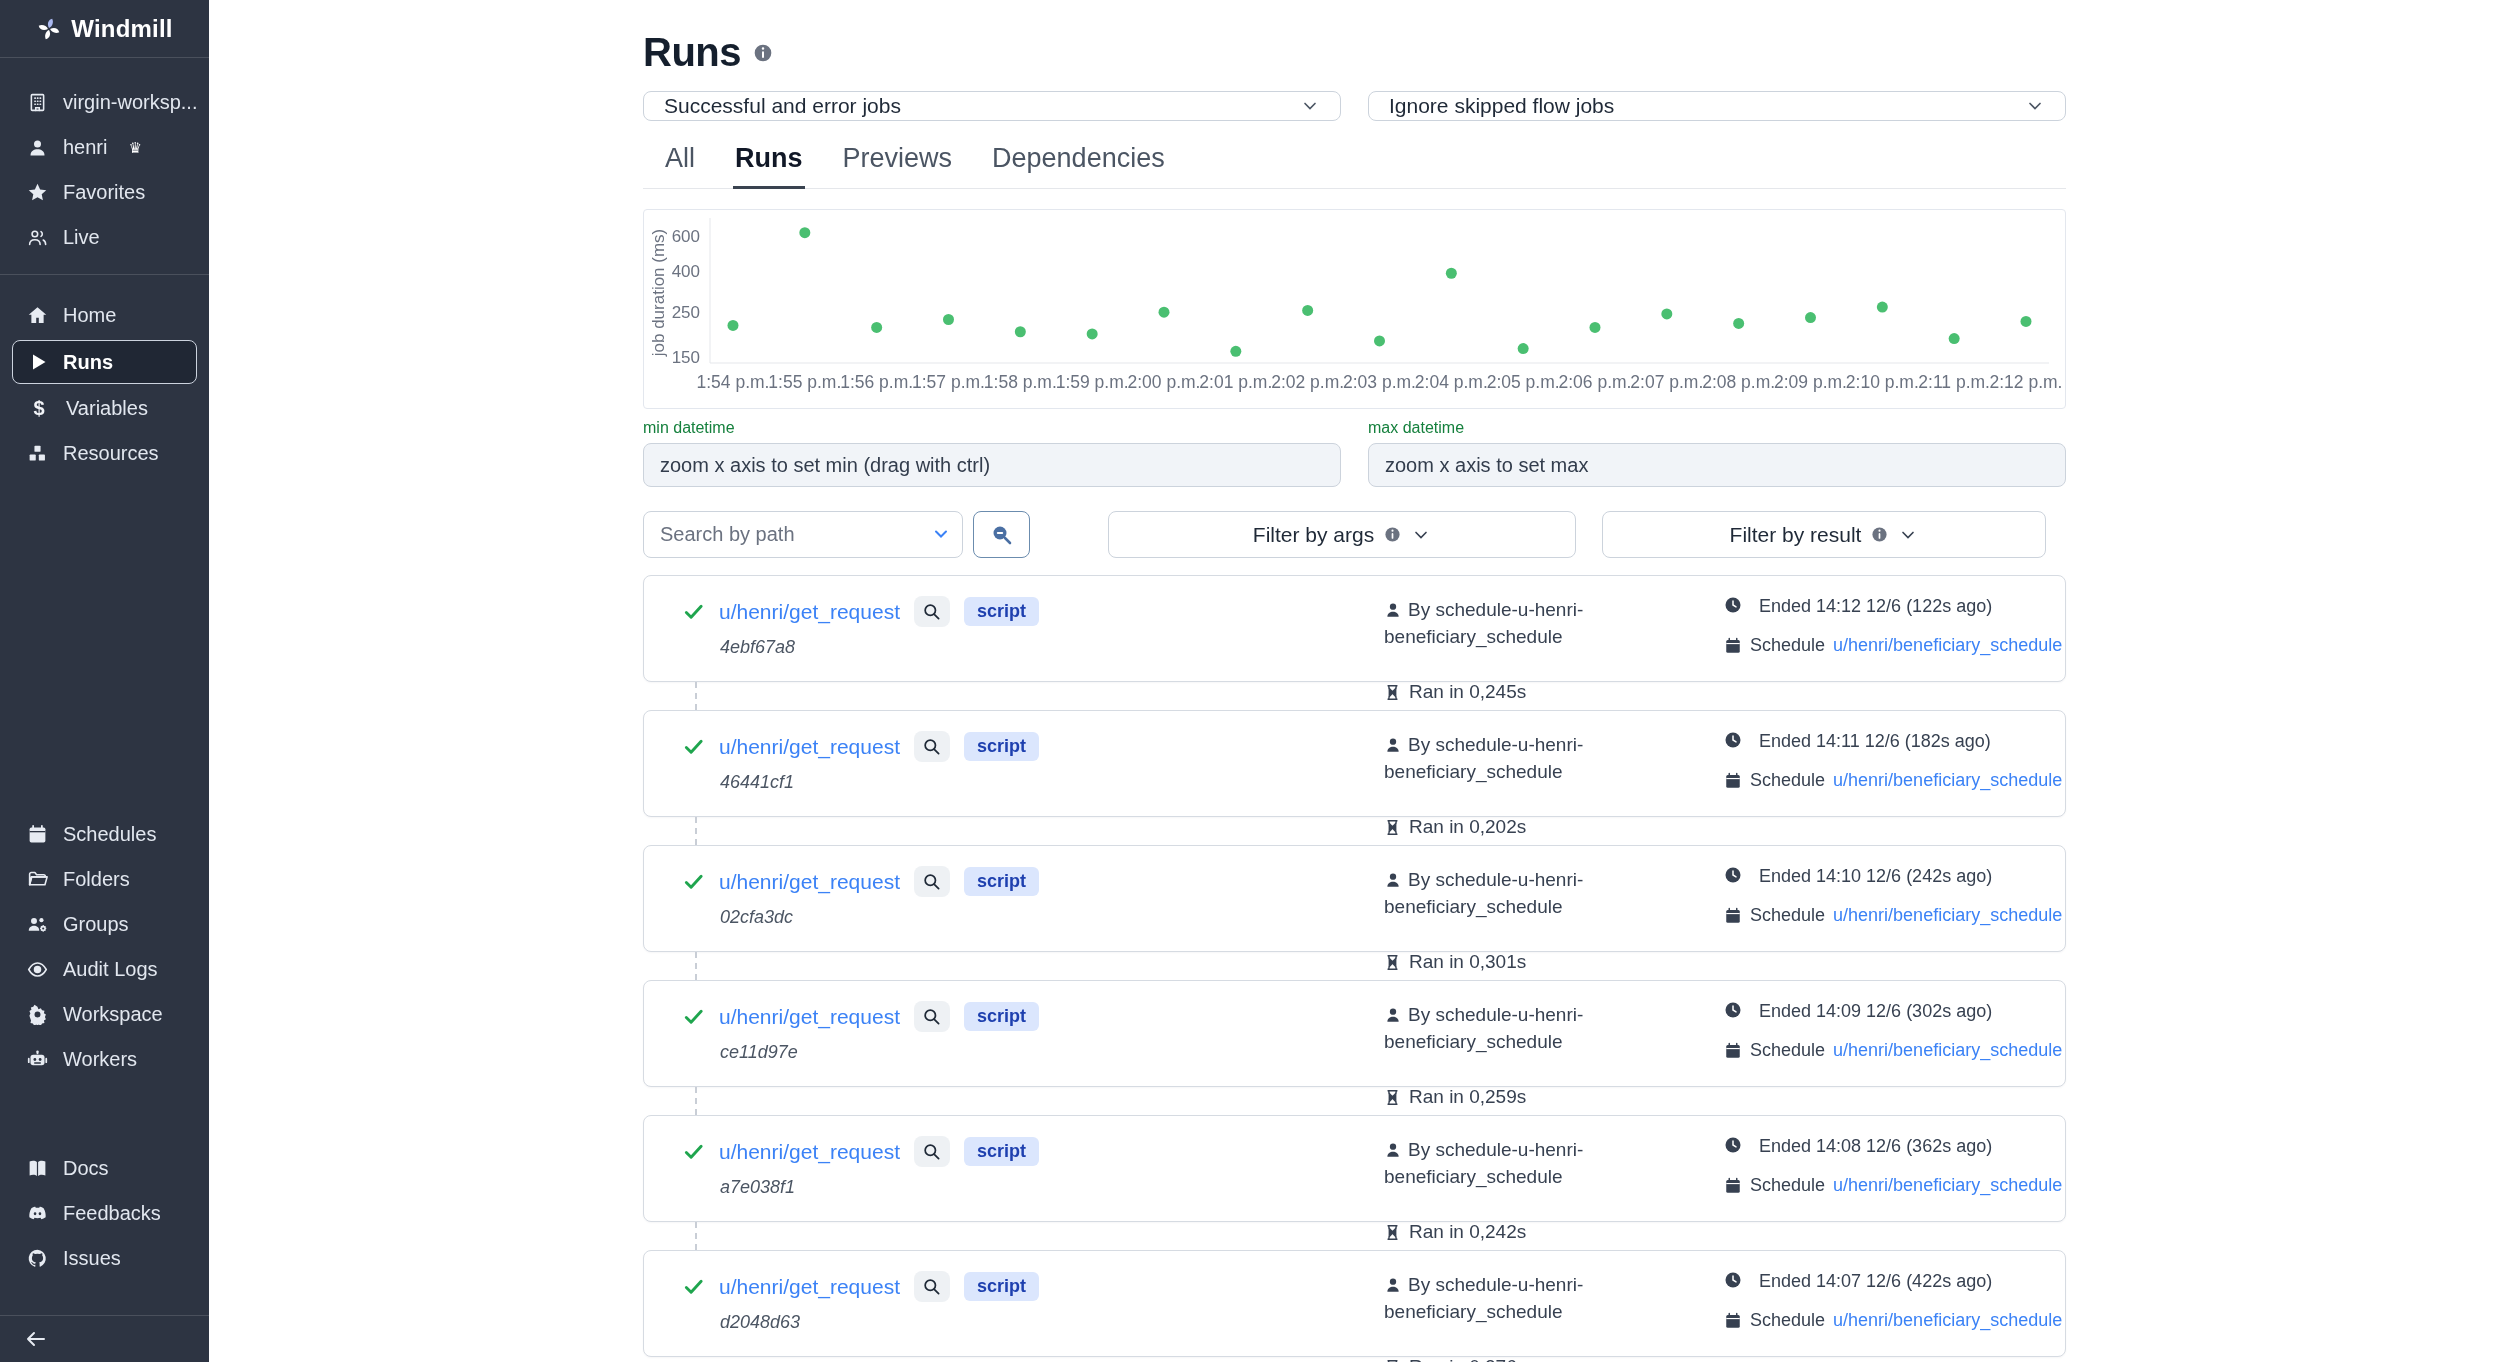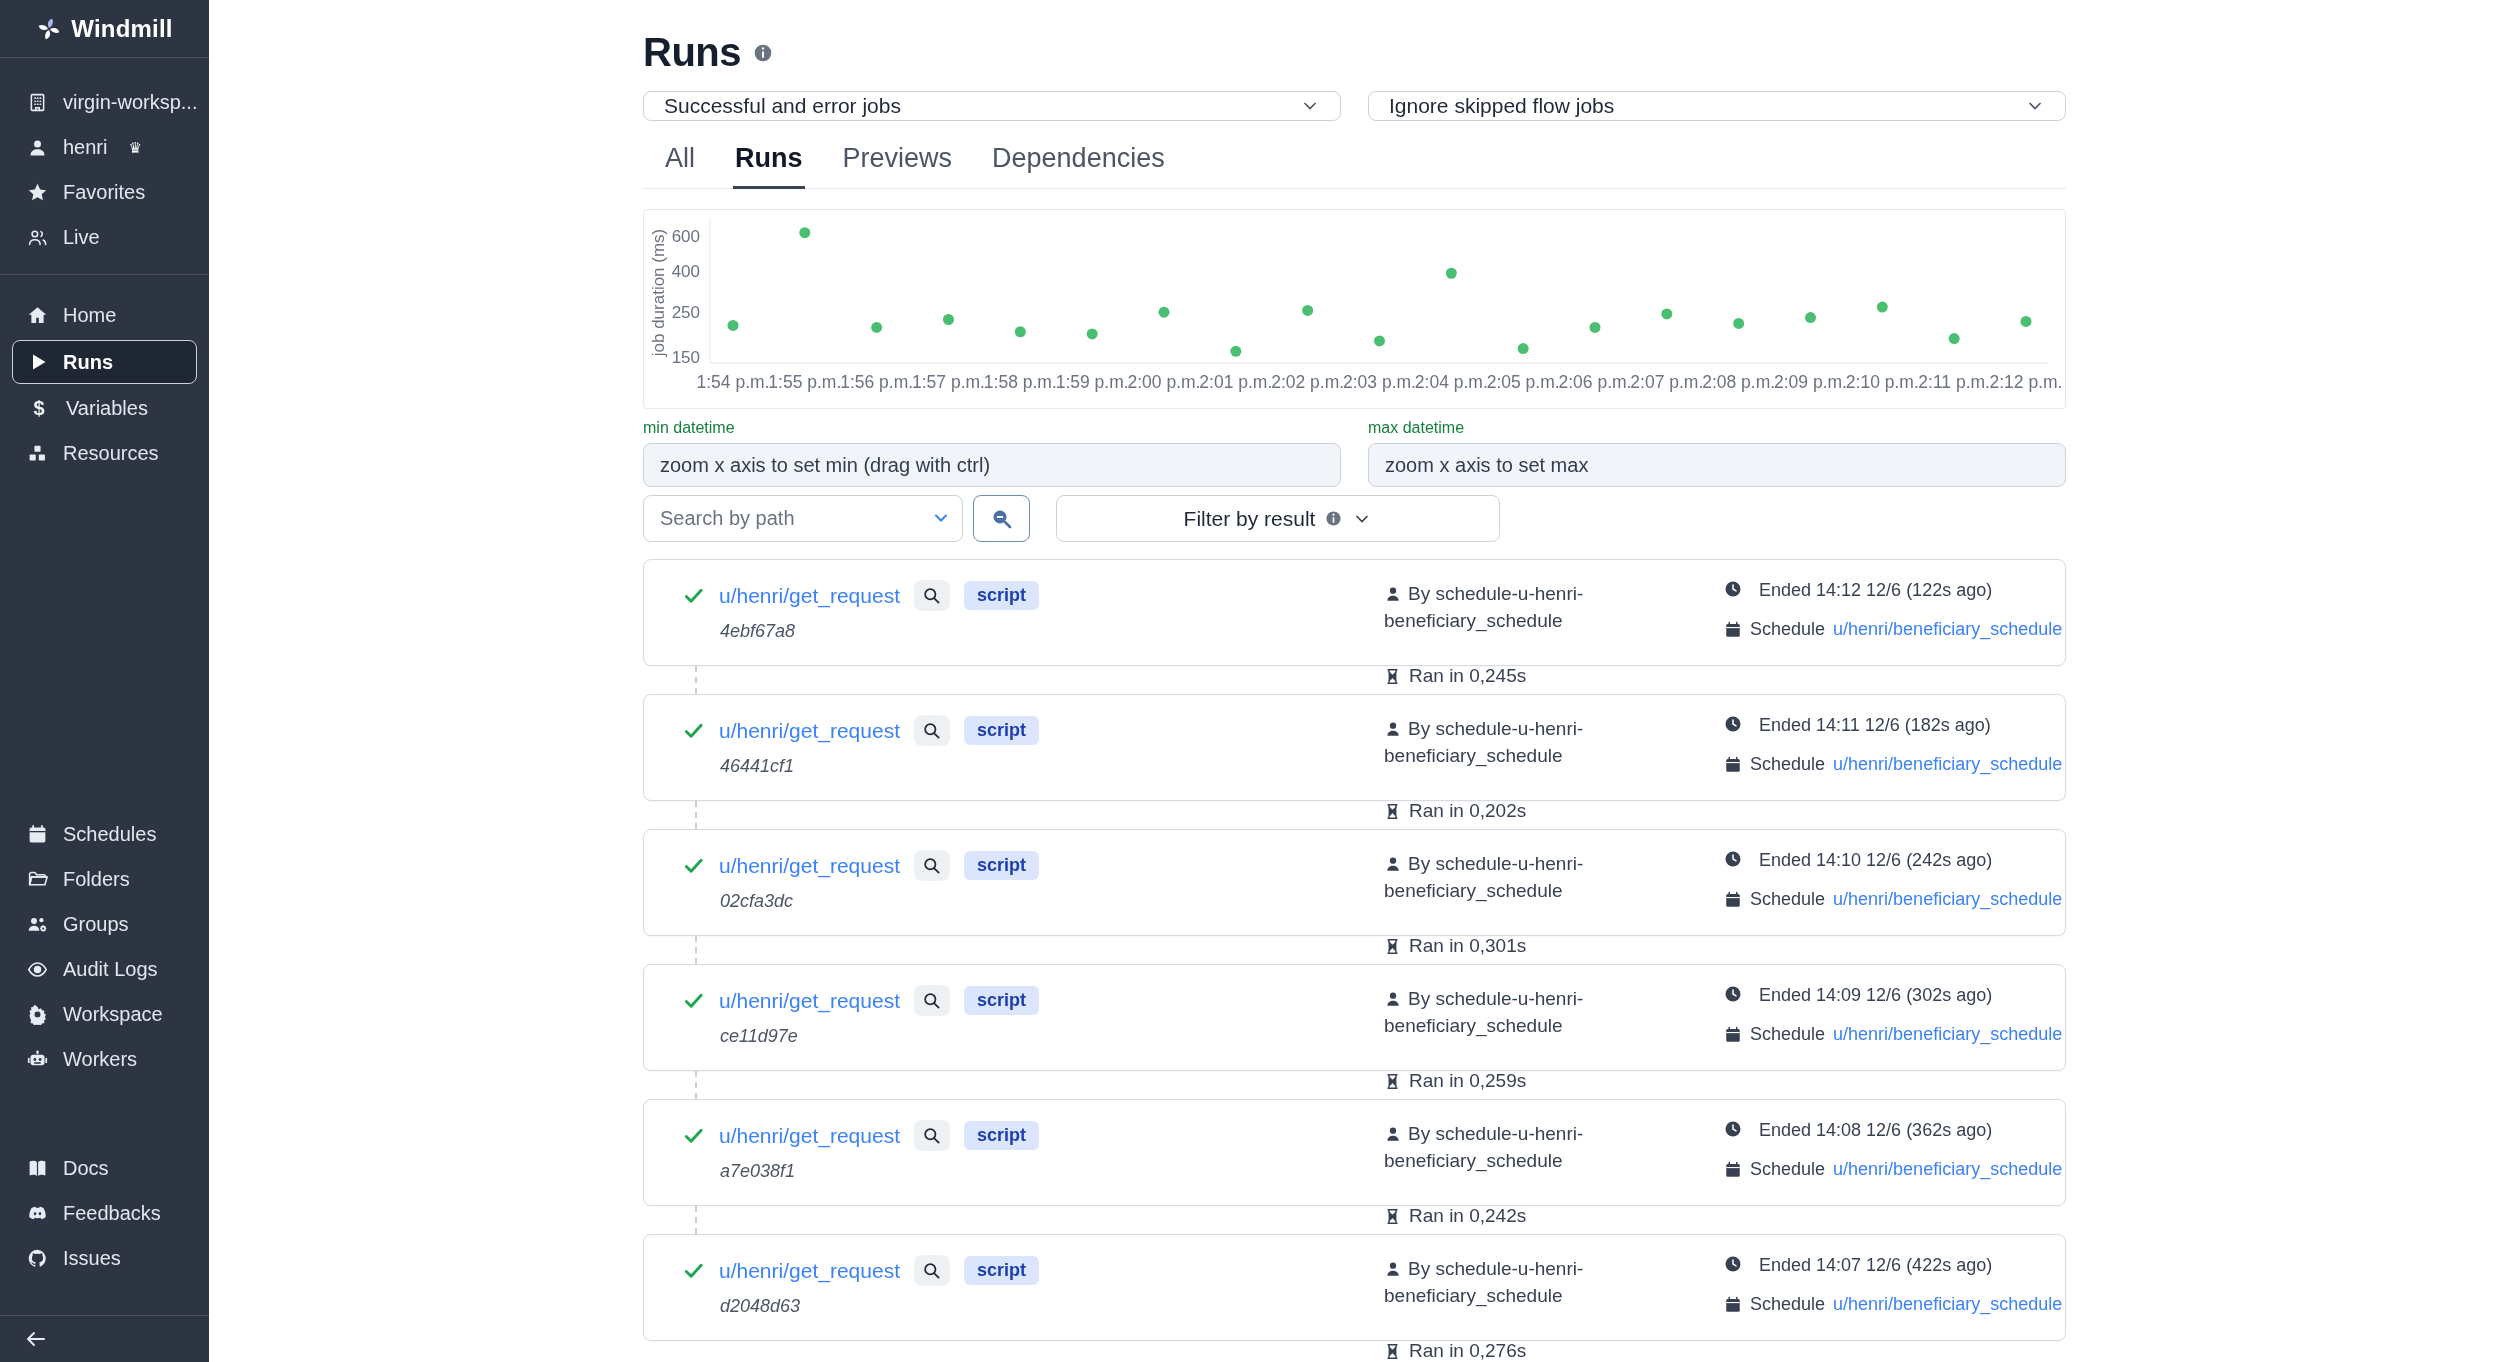--- a/index.html
+++ b/index.html
@@ -59,21 +59,21 @@
   
   .dt-row { display:flex; gap:27px; margin-top:10px; }
   .dt-col { flex:1; }
   .dt-label { font-size:16px; color:#15803d; margin-bottom:6px; }
   .dt-input {
     width:100%; height:44px; background:#f1f4f8; border:1px solid #ccd3dc; border-radius:8px;
     font-size:20px; color:#333d4d; padding:0 16px; font-family:Liberation Sans, sans-serif;
   }
   .dt-input::placeholder { color:#333d4d; opacity:1; }
   
-  .search-row { display:flex; align-items:center; margin-top:8px; }
+  .search-row { display:flex; align-items:center; margin-top:24px; }
   .search-wrap { position:relative; width:320px; }
   .search-input {
     width:100%; height:47px; border:1px solid #ccd3dc; border-radius:8px;
     font-size:20px; color:#1f2937; padding:0 48px 0 16px; font-family:"Liberation Sans",sans-serif;
   }
   .search-input::placeholder { color:#6b7280; opacity:1; }
   .search-chevron { position:absolute; right:12px; top:13px; }
   .search-btn {
     width:57px; height:47px; margin-left:10px; background:#fff;
     border:1.5px solid #6b8cae; border-radius:8px; display:flex; align-items:center; justify-content:center;
@@ -386,20 +386,31 @@
             <path d="M6 9l6 6 6-6"></path>
           </svg>
       </div>
       <div class="search-btn">
         <svg width="24" height="24" viewBox="0 0 24 24">
           <circle cx="10" cy="10" r="6.5" fill="#4a6fa3"></circle>
           <rect x="6.8" y="9" width="6.4" height="2" rx="1" fill="#ffffff"></rect>
           <path d="M15 15 L20 20" stroke="#4a6fa3" stroke-width="2.6" stroke-linecap="round"></path>
         </svg>
       </div>
+      <div class="filter-btn filter-args">
+        <span>Filter by args</span>
+        <svg width="17" height="17" viewBox="0 0 24 24">
+          <circle cx="12" cy="12" r="10" fill="#6b7280"></circle>
+            <rect x="10.8" y="10" width="2.4" height="8" rx="1.2" fill="#fff"></rect>
+            <circle cx="12" cy="6.6" r="1.5" fill="#fff"></circle>
+        </svg>
+        <svg width="20" height="20" viewBox="0 0 24 24" fill="none" stroke="#374151" stroke-width="2" stroke-linecap="round">
+            <path d="M6 9l6 6 6-6"></path>
+          </svg>
+      </div>
       <div class="filter-btn filter-result">
         <span>Filter by result</span>
         <svg width="17" height="17" viewBox="0 0 24 24">
           <circle cx="12" cy="12" r="10" fill="#6b7280"></circle>
             <rect x="10.8" y="10" width="2.4" height="8" rx="1.2" fill="#fff"></rect>
             <circle cx="12" cy="6.6" r="1.5" fill="#fff"></circle>
         </svg>
         <svg width="20" height="20" viewBox="0 0 24 24" fill="none" stroke="#374151" stroke-width="2" stroke-linecap="round">
             <path d="M6 9l6 6 6-6"></path>
           </svg>

